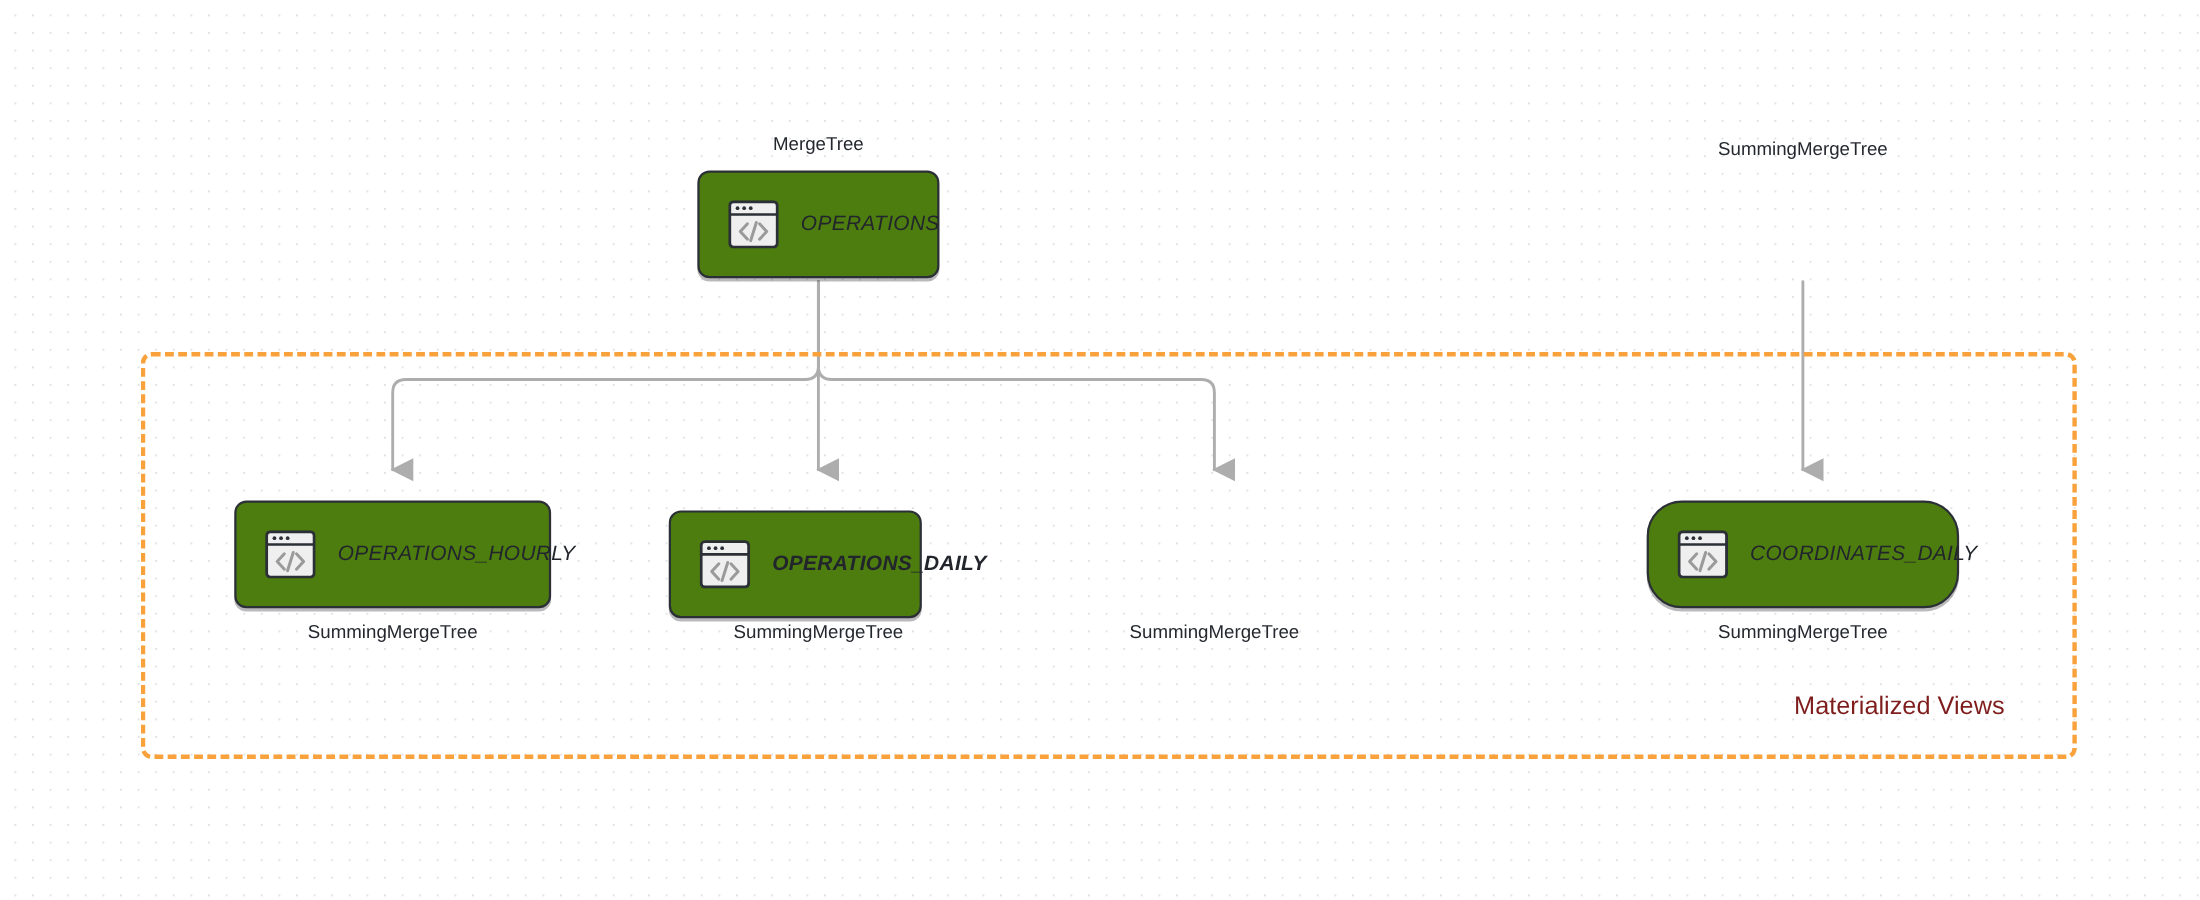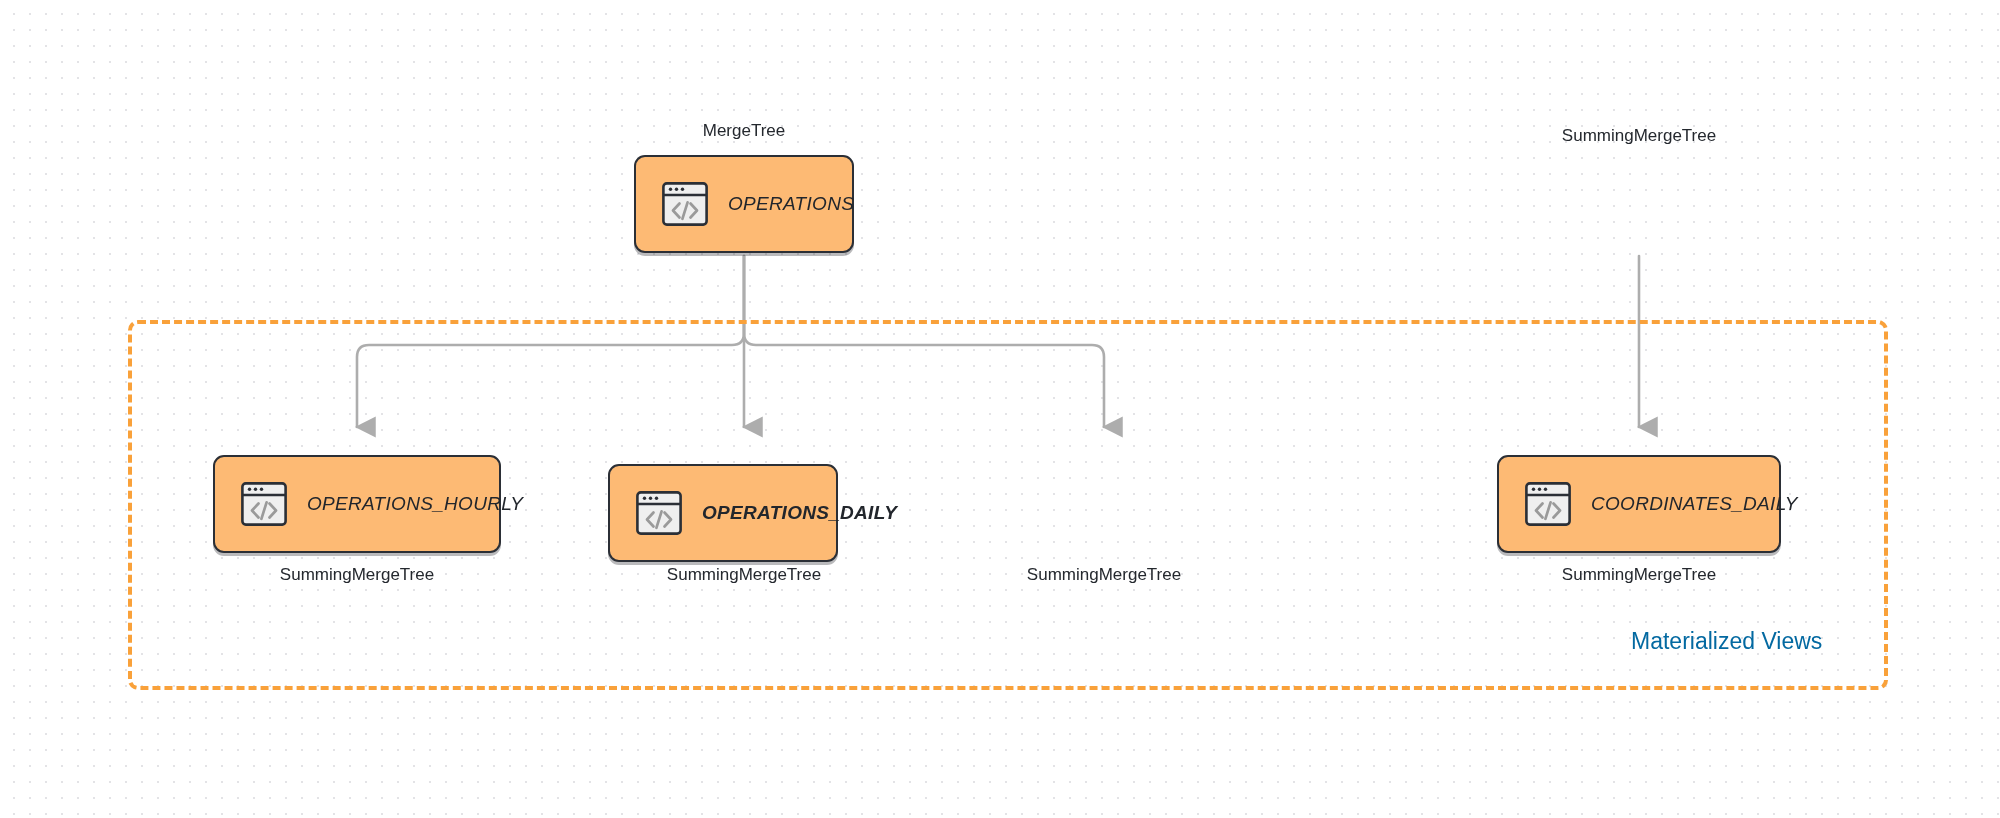--- a/index.html
+++ b/index.html
@@ -36,32 +36,32 @@
 
   
   .group-frame {
     position: absolute;
     border: 4px dashed #f9a13a;
     border-radius: 10px;
   }
 
   .group-label {
     position: absolute;
-    color: #0369a1;
+    color: #7f1d1d;
     font-size: 23px;
     font-family: "Liberation Sans", sans-serif;
     white-space: nowrap;
   }
 
   
   .node {
     position: absolute;
     display: flex;
     align-items: center;
-    background: #fdba74;
+    background: #4d7c0f;
     border: 2.6px solid #2b2f36;
     border-radius: 11px;
     box-shadow: 0 3px 0 0 rgba(25,28,33,0.30);
     padding-left: 26px;
   }
 
   .node-icon {
     flex: 0 0 auto;
     width: 46px;
     height: 44px;
@@ -161,21 +161,21 @@
         <path d="M28.5 21.5 L35 28.5 L28.5 35.5" fill="none" stroke="#9a9a9a" stroke-width="2.7" stroke-linecap="round" stroke-linejoin="round"></path>
         <line x1="25.6" y1="20.3" x2="20.4" y2="36.8" stroke="#9a9a9a" stroke-width="2.7" stroke-linecap="round"></line>
       </svg>
     </span>
     <span class="node-label">OPERATIONS_DAILY</span>
   </div>
   <div class="engine-caption" style="left:608px; top:565px; width:272px;">SummingMergeTree</div>
 
   <div class="engine-caption" style="left:988px; top:565px; width:232px;">SummingMergeTree</div>
 
-  <div class="node" style="left:1497px; top:455px; width:284px; height:98px;">
+  <div class="node" style="left:1497px; top:455px; width:284px; height:98px;border-radius:32px;">
     <span class="node-icon">
       <svg viewBox="0 0 46 44" xmlns="http://www.w3.org/2000/svg">
         <rect x="1.4" y="1.4" width="43.2" height="41.2" rx="3.4" fill="#efefef" stroke="#2b2f36" stroke-width="2.6"></rect>
         <line x1="1.4" y1="13" x2="44.6" y2="13" stroke="#2b2f36" stroke-width="2.4"></line>
         <circle cx="8.5" cy="7.3" r="1.7" fill="#2b2f36"></circle>
         <circle cx="14.5" cy="7.3" r="1.7" fill="#2b2f36"></circle>
         <circle cx="20.5" cy="7.3" r="1.7" fill="#2b2f36"></circle>
         <path d="M17.5 21.5 L11 28.5 L17.5 35.5" fill="none" stroke="#9a9a9a" stroke-width="2.7" stroke-linecap="round" stroke-linejoin="round"></path>
         <path d="M28.5 21.5 L35 28.5 L28.5 35.5" fill="none" stroke="#9a9a9a" stroke-width="2.7" stroke-linecap="round" stroke-linejoin="round"></path>
         <line x1="25.6" y1="20.3" x2="20.4" y2="36.8" stroke="#9a9a9a" stroke-width="2.7" stroke-linecap="round"></line>

